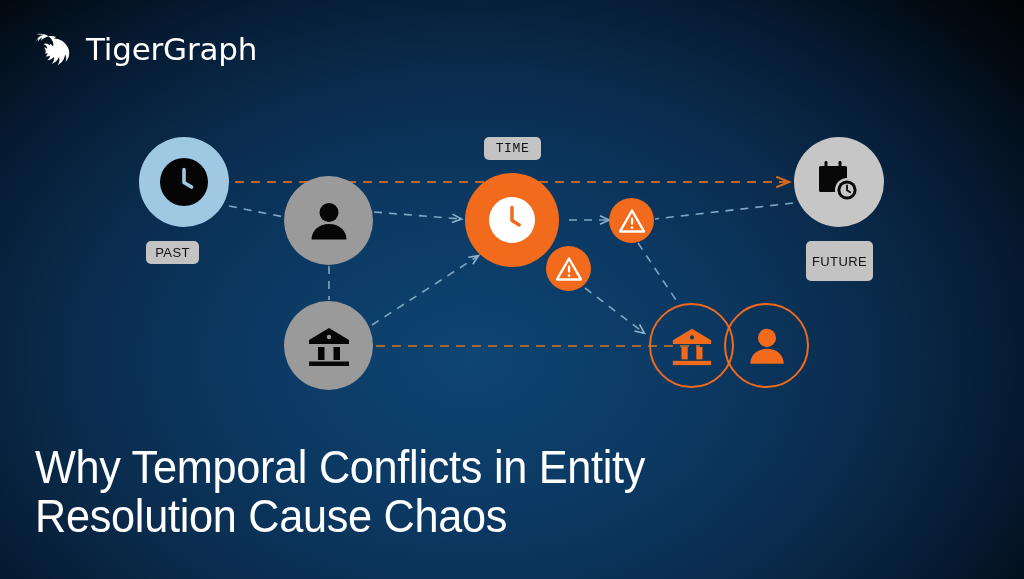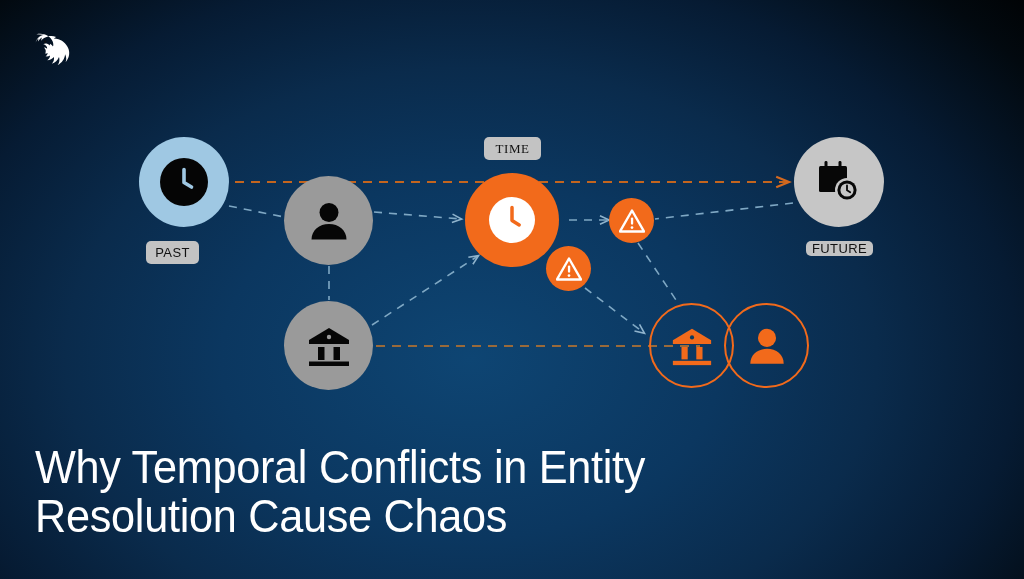--- a/index.html
+++ b/index.html
@@ -84,25 +84,25 @@
     background: #C3C3C3;
     color: #121212;
     border-radius: 5px;
     display: flex;
     align-items: center;
     justify-content: center;
     white-space: nowrap;
     line-height: 1;
   }
   .pill-sans { font-family: "Liberation Sans", sans-serif; font-size: 13px; letter-spacing: 0.4px; }
-  .pill-mono { font-family: Liberation Serif, serif; font-size: 13px; letter-spacing: 0.6px; }
+  .pill-mono { font-family: Liberation Mono, monospace; font-size: 13px; letter-spacing: 0.6px; }
 
   .label-past    { left: 146px; top: 241px; width: 53px;  height: 23px; }
   .label-time    { left: 484px; top: 137px; width: 57px;  height: 23px; }
-  .label-future  { left: 806px; top: 241px; width: 67px;  height: 15px; }
+  .label-future  { left: 806px; top: 241px; width: 67px;  height: 40px; }
   .label-conflict{ left: 408px; top: 361px; width: 207px; height: 25px; }
 
   
   #headline {
     position: absolute;
     left: 35px;
     top: 443px;
     width: 820px;
     color: #ffffff;
     font-family: "Liberation Sans Narrow", "Liberation Sans", sans-serif;
@@ -120,20 +120,21 @@
 
 <div id="stage">
 
   <div id="brand">
     <span>
       <svg class="logo-mark" viewBox="0 0 44 44" aria-hidden="true">
         <path fill="#ffffff" d="M6.4 7.2c4.6-1.1 9.4-0.2 12.9 2.7 1.6 1.3 2.8 3 3.5 4.9 0.3 0.9 0.5 1.9 0.5 2.9 0 0.6-0.1 1.2-0.3 1.8-0.7-1.2-1.7-2.2-3-2.8l-0.2 1.9c-0.9-1.1-2.2-1.8-3.6-2-1-0.1-2 0.1-2.9 0.6 1.4 0.2 2.6 1 3.3 2.2 0.4 0.7 0.6 1.5 0.5 2.3-1-0.8-2.2-1.2-3.4-1.1 1 0.6 1.8 1.6 2 2.8 0.2 1.1 0 2.2-0.6 3.1 0.9 0.1 1.8-0.1 2.6-0.5-0.2 1.4-1 2.6-2.2 3.3 1.6 0.3 3.2 0 4.6-0.8-0.2 1.9-1.2 3.6-2.8 4.7 2.6 0 5-1.2 6.6-3.2 0.5 2.5-0.3 5-2.1 6.8 3.3-1 6-3.5 7.2-6.8 0.9 2.7 0.4 5.7-1.3 8 4.2-2.1 7-6.2 7.4-10.8 1.3 2.5 1.5 5.4 0.5 8 3.2-3.4 4.4-8.2 3.1-12.6-1.4-4.9-5.3-8.8-10.2-10.4-1.5-0.5-3.1-0.7-4.7-0.8l2.3-1.5c-2.6-1-5.5-1.2-8.2-0.5-2.7 0.7-5.1 2.2-6.9 4.3l0.9-3.3c-1.6 1-2.9 2.4-3.8 4.1l0.3-3.1c-1.4 1.2-2.4 2.8-2.9 4.6 0.6-3.1 2.6-5.8 5.4-7.2 0.9-0.5 1.8-0.8 2.8-1z"></path>
         <circle cx="15.1" cy="14.6" r="1.1" fill="#111111"></circle>
       </svg>
     </span>
+    <span class="wordmark">TigerGraph</span>
   </div>
 
   <svg id="edges" viewBox="0 0 1024 579">
     <defs>
       <marker id="arrowBlue" markerWidth="8" markerHeight="8" refX="6" refY="3.2" orient="auto" markerUnits="strokeWidth">
         <path d="M0.5,0.6 L6.4,3.2 L0.5,5.8" fill="none" stroke="#8FB3CC" stroke-width="1"></path>
       </marker>
       <marker id="arrowBlueRev" markerWidth="8" markerHeight="8" refX="2" refY="3.2" orient="auto" markerUnits="strokeWidth">
         <path d="M6.4,0.6 L0.6,3.2 L6.4,5.8" fill="none" stroke="#8FB3CC" stroke-width="1"></path>
       </marker>

